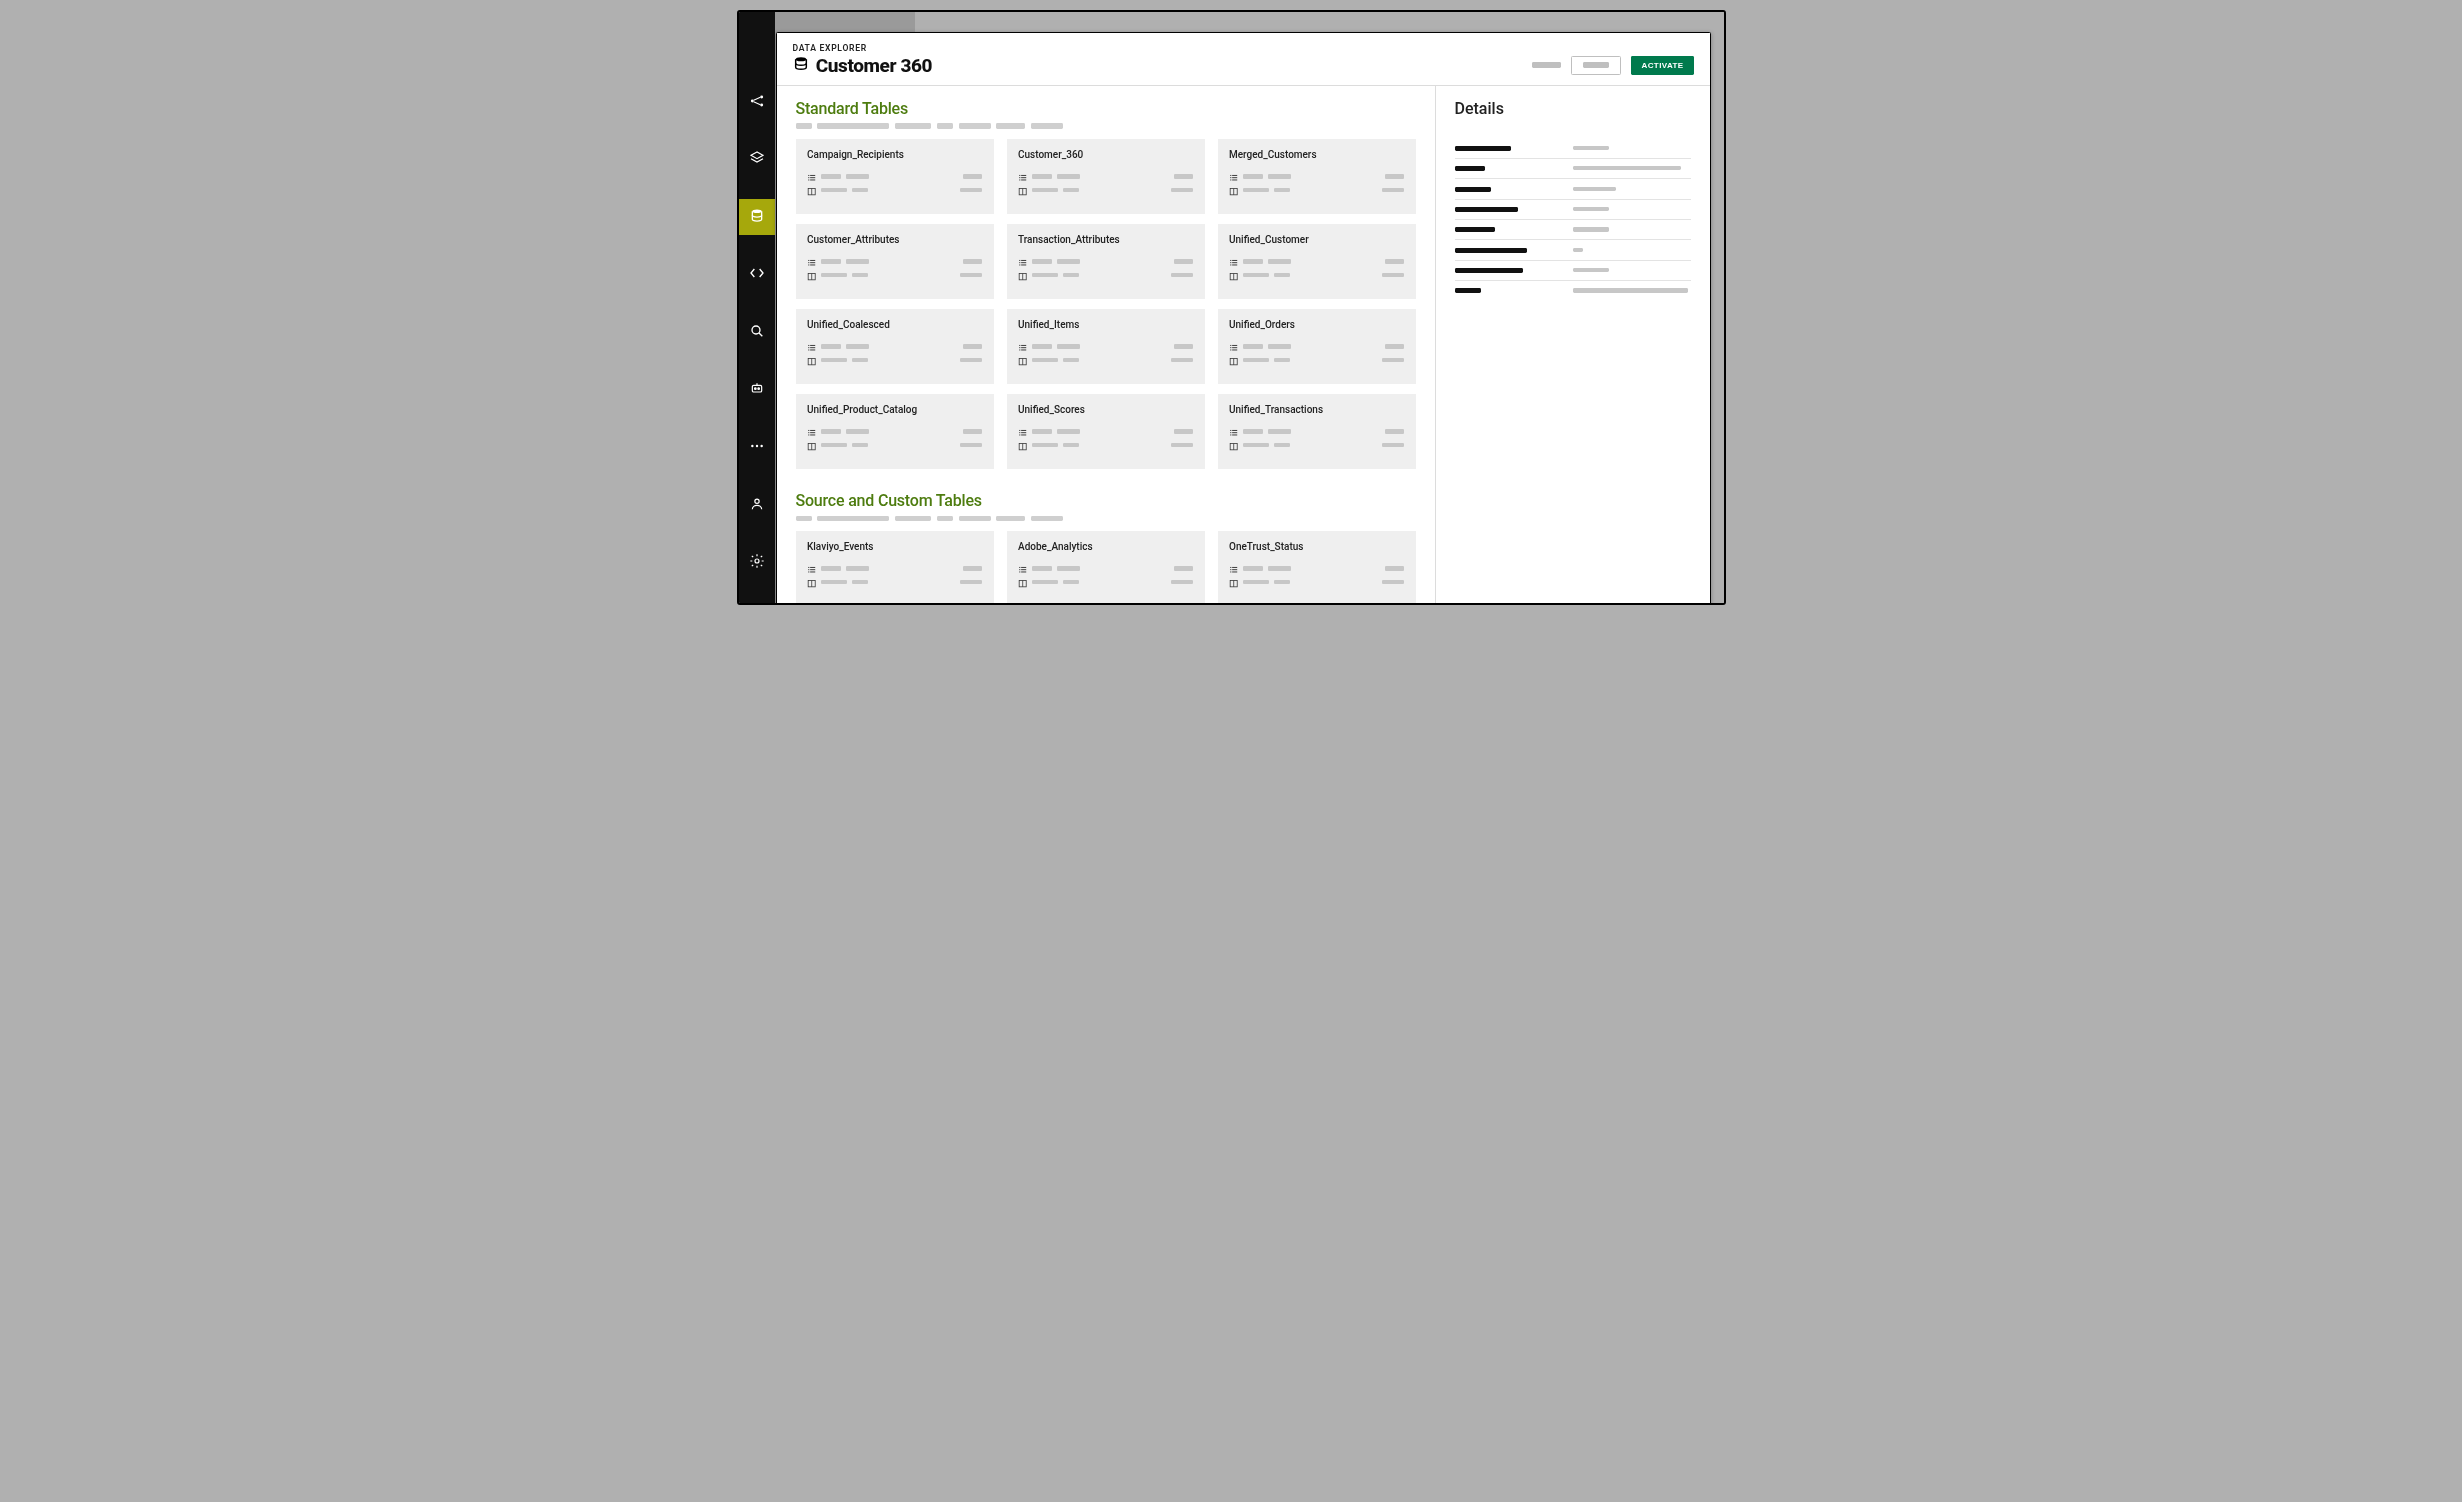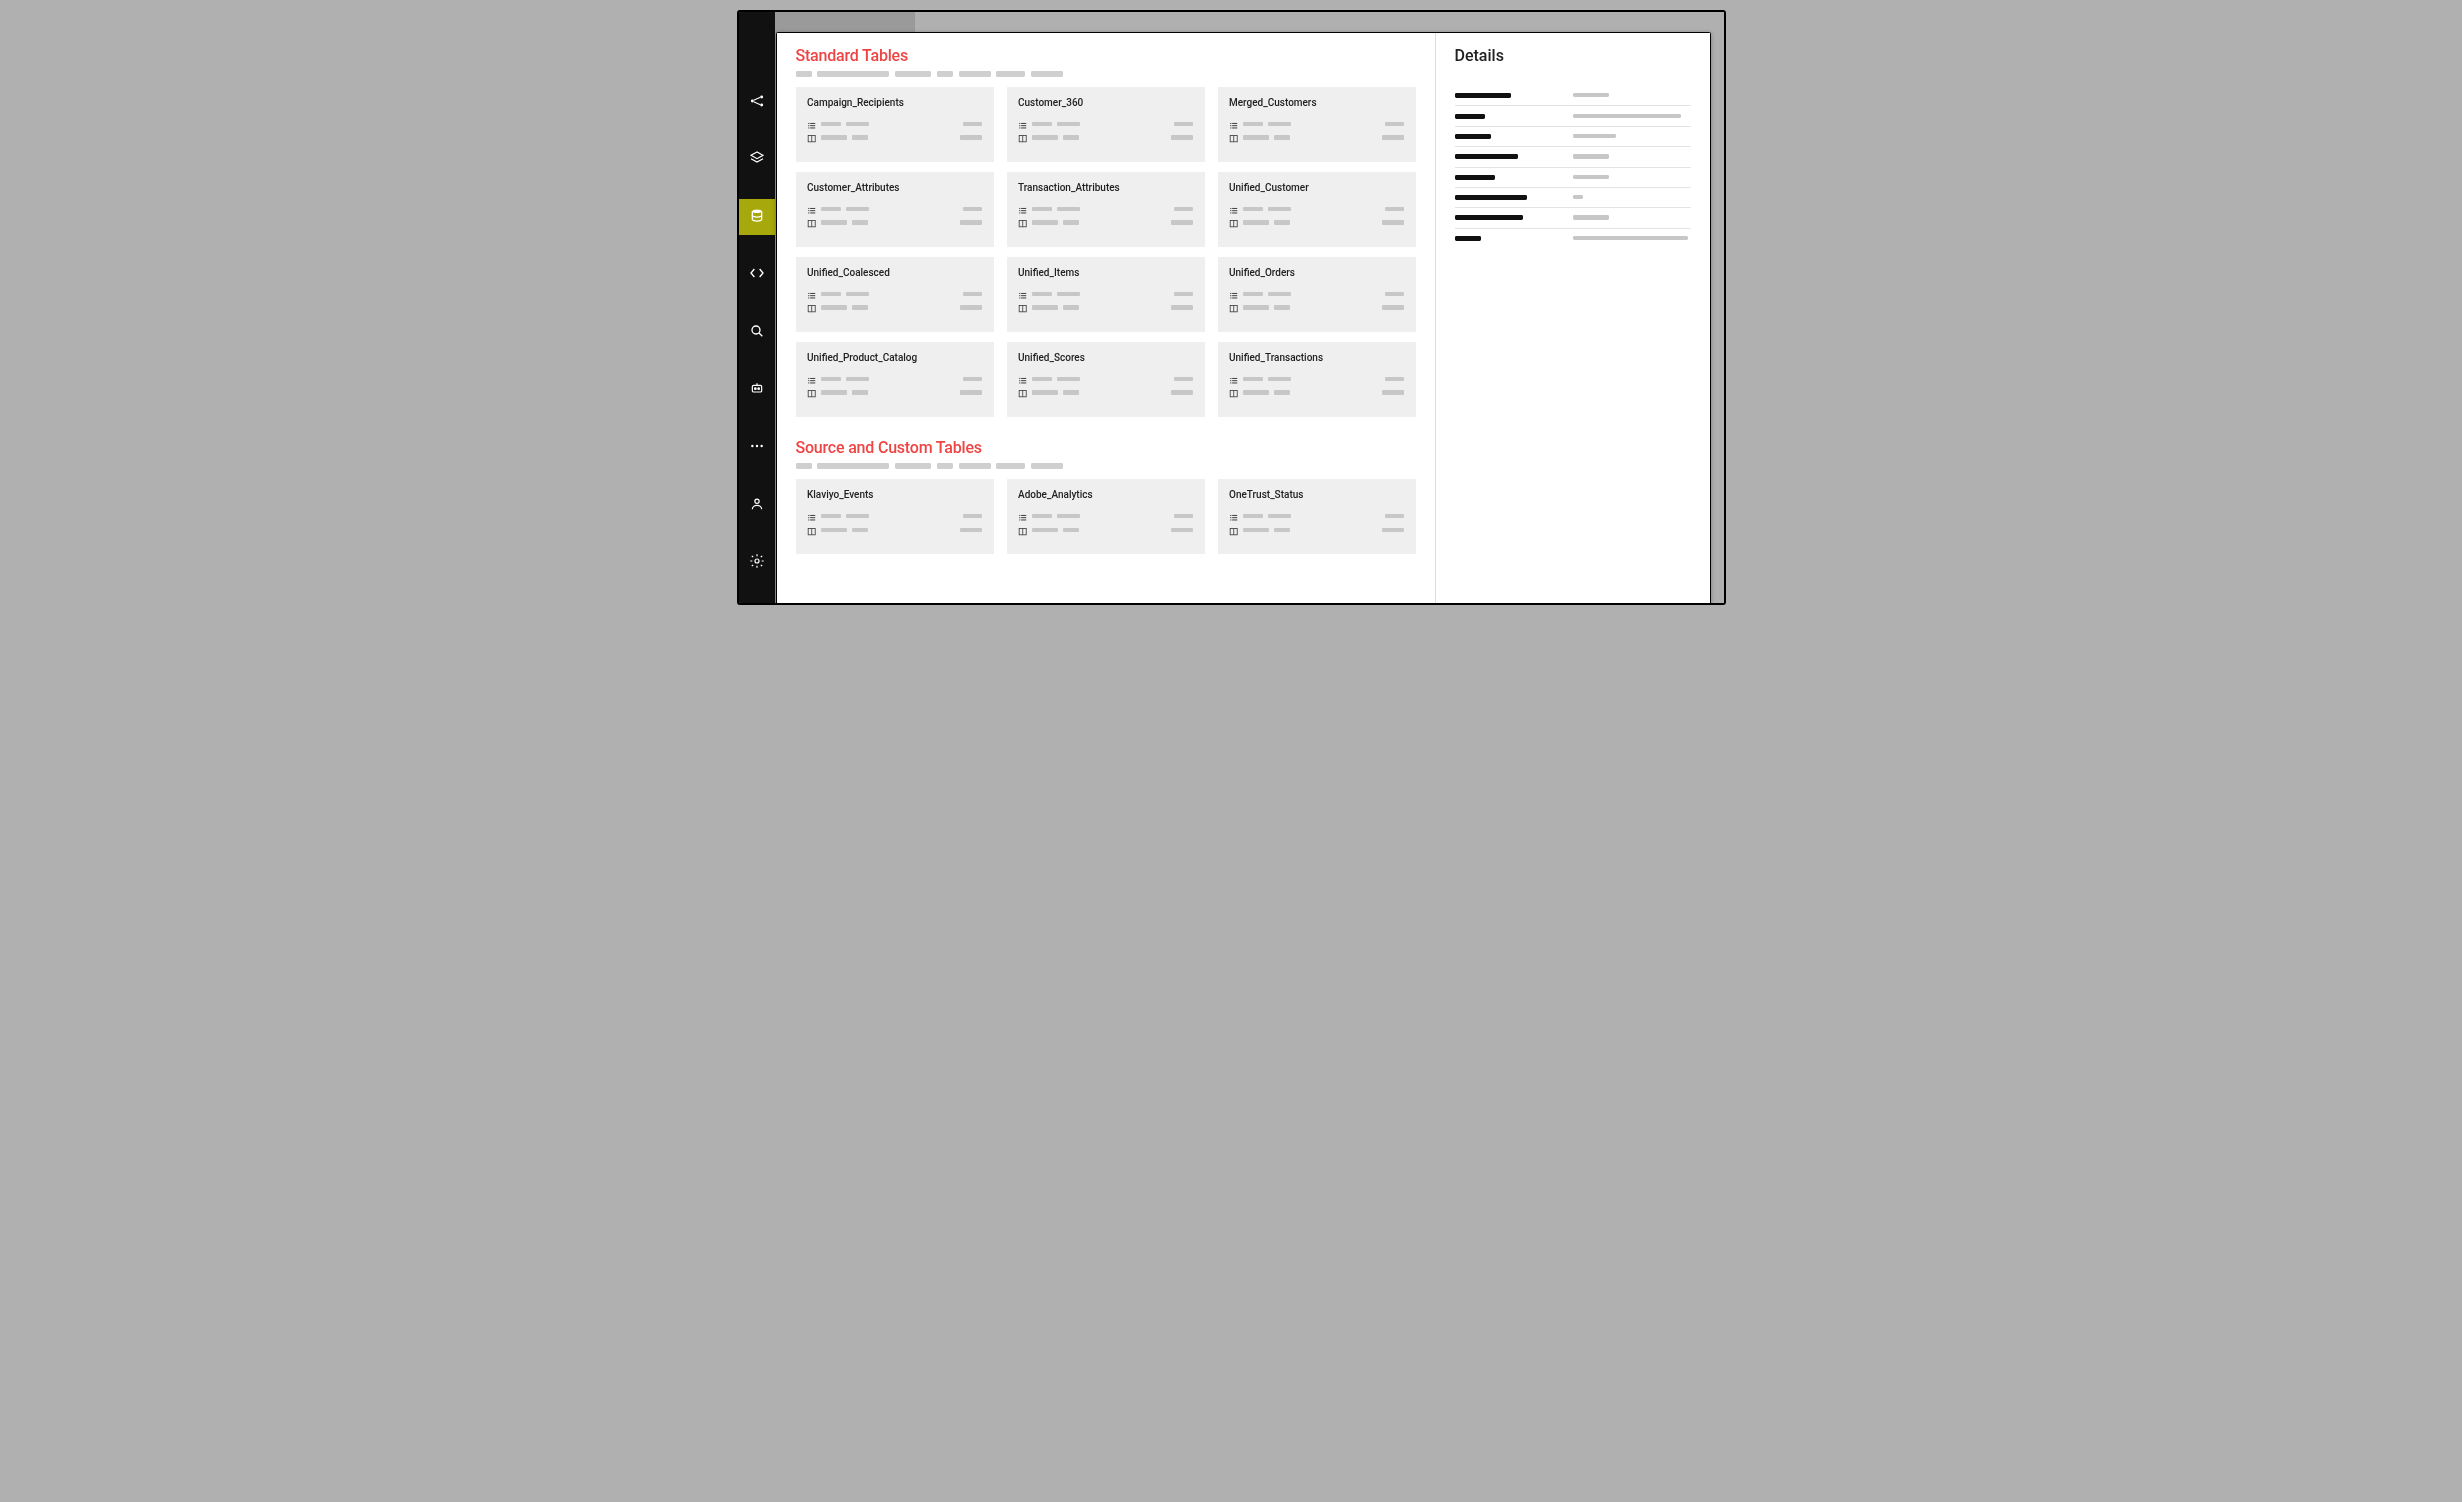--- a/index.html
+++ b/index.html
@@ -101,21 +101,21 @@
     font-size: 8px; font-weight: 700; letter-spacing: 0.4px; border: none;
     border-radius: 1.4px; cursor: pointer;
   }
 
   .modal-body { flex: 1; display: flex; overflow: hidden; }
 
   .main-col {
     flex: 1; padding: 13px 19px; overflow-y: auto; border-right: 0.7px solid #dcdcdc;
   }
   .section-title {
-    font-size: 16px; font-weight: 500; color: #ef4444; letter-spacing: -0.2px;
+    font-size: 16px; font-weight: 500; color: #4d7c0f; letter-spacing: -0.2px;
   }
   .section-sub-skel {
     display: flex; gap: 5.8px; margin-top: 5.8px; margin-bottom: 10px;
   }
   .section-sub-skel div { height: 5.8px; background: #cfcfcf; border-radius: 1.4px; }
 
   .card-grid {
     display: grid;
     grid-template-columns: repeat(3, 1fr);
     gap: 10px 13px;
@@ -213,20 +213,42 @@
             </svg></span>
         </div>
       </div>
 
     <div class="bg-app-area">
       <div class="bg-app-sub"></div>
     </div>
 
     <div class="modal">
 
+      <div class="modal-header">
+        <div class="modal-header-left">
+          <div class="eyebrow">DATA EXPLORER</div>
+          <div class="modal-title-row">
+            <span>
+              <svg class="db-icon" viewBox="0 0 24 24" fill="currentColor">
+                <ellipse cx="12" cy="5" rx="8" ry="3"></ellipse>
+                <path d="M4 5v6c0 1.66 3.58 3 8 3s8-1.34 8-3V5" fill="none" stroke="currentColor" stroke-width="2.2"></path>
+                <path d="M4 11v6c0 1.66 3.58 3 8 3s8-1.34 8-3v-6" fill="none" stroke="currentColor" stroke-width="2.2"></path>
+              </svg>
+            </span>
+            <div class="modal-title">Customer 360</div>
+          </div>
+        </div>
+        <div class="modal-header-right">
+          <div class="skel-bar header-skel-1"></div>
+          <div class="outline-btn">
+            <div class="skel-bar"></div>
+          </div>
+          <button class="activate-btn">ACTIVATE</button>
+        </div>
+      </div>
 
       <div class="modal-body">
         <div class="main-col" id="main-col">
             <div class="section-title">Standard Tables</div>
             <div class="section-sub-skel">
               <div style="width: 16px;"></div>
               <div style="width: 72px;"></div>
               <div style="width: 36px;"></div>
               <div style="width: 16px;"></div>
               <div style="width: 32px;"></div>

